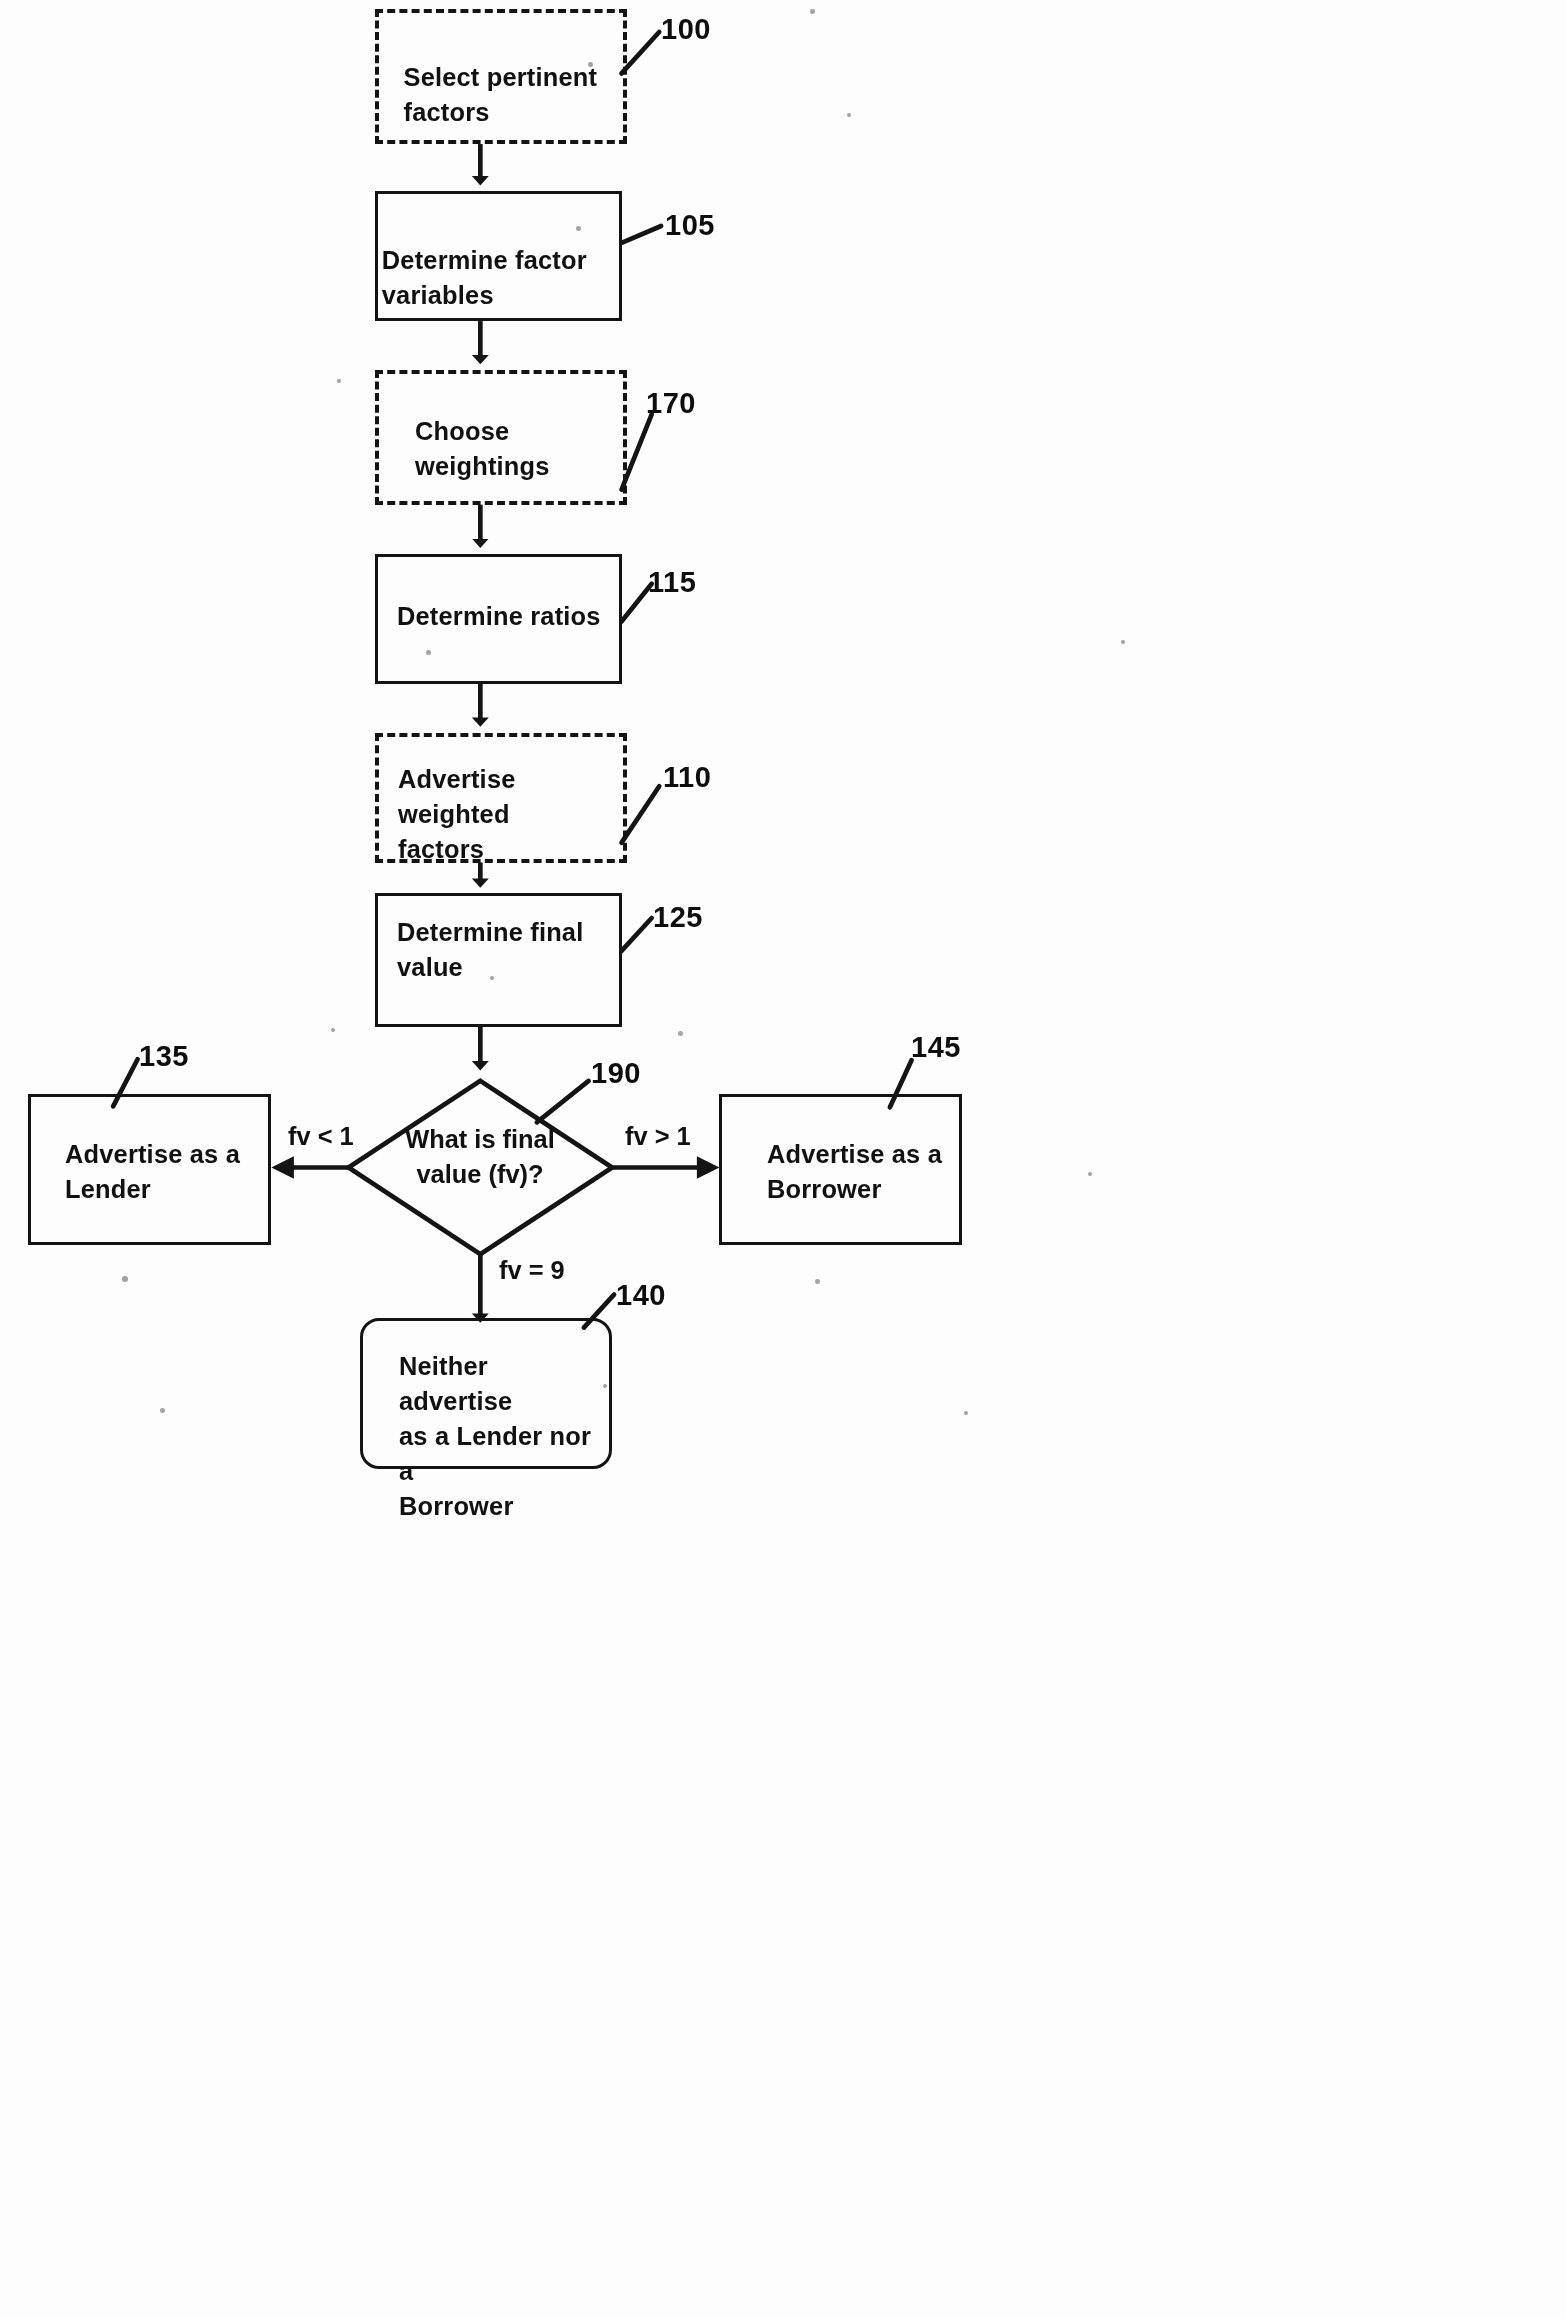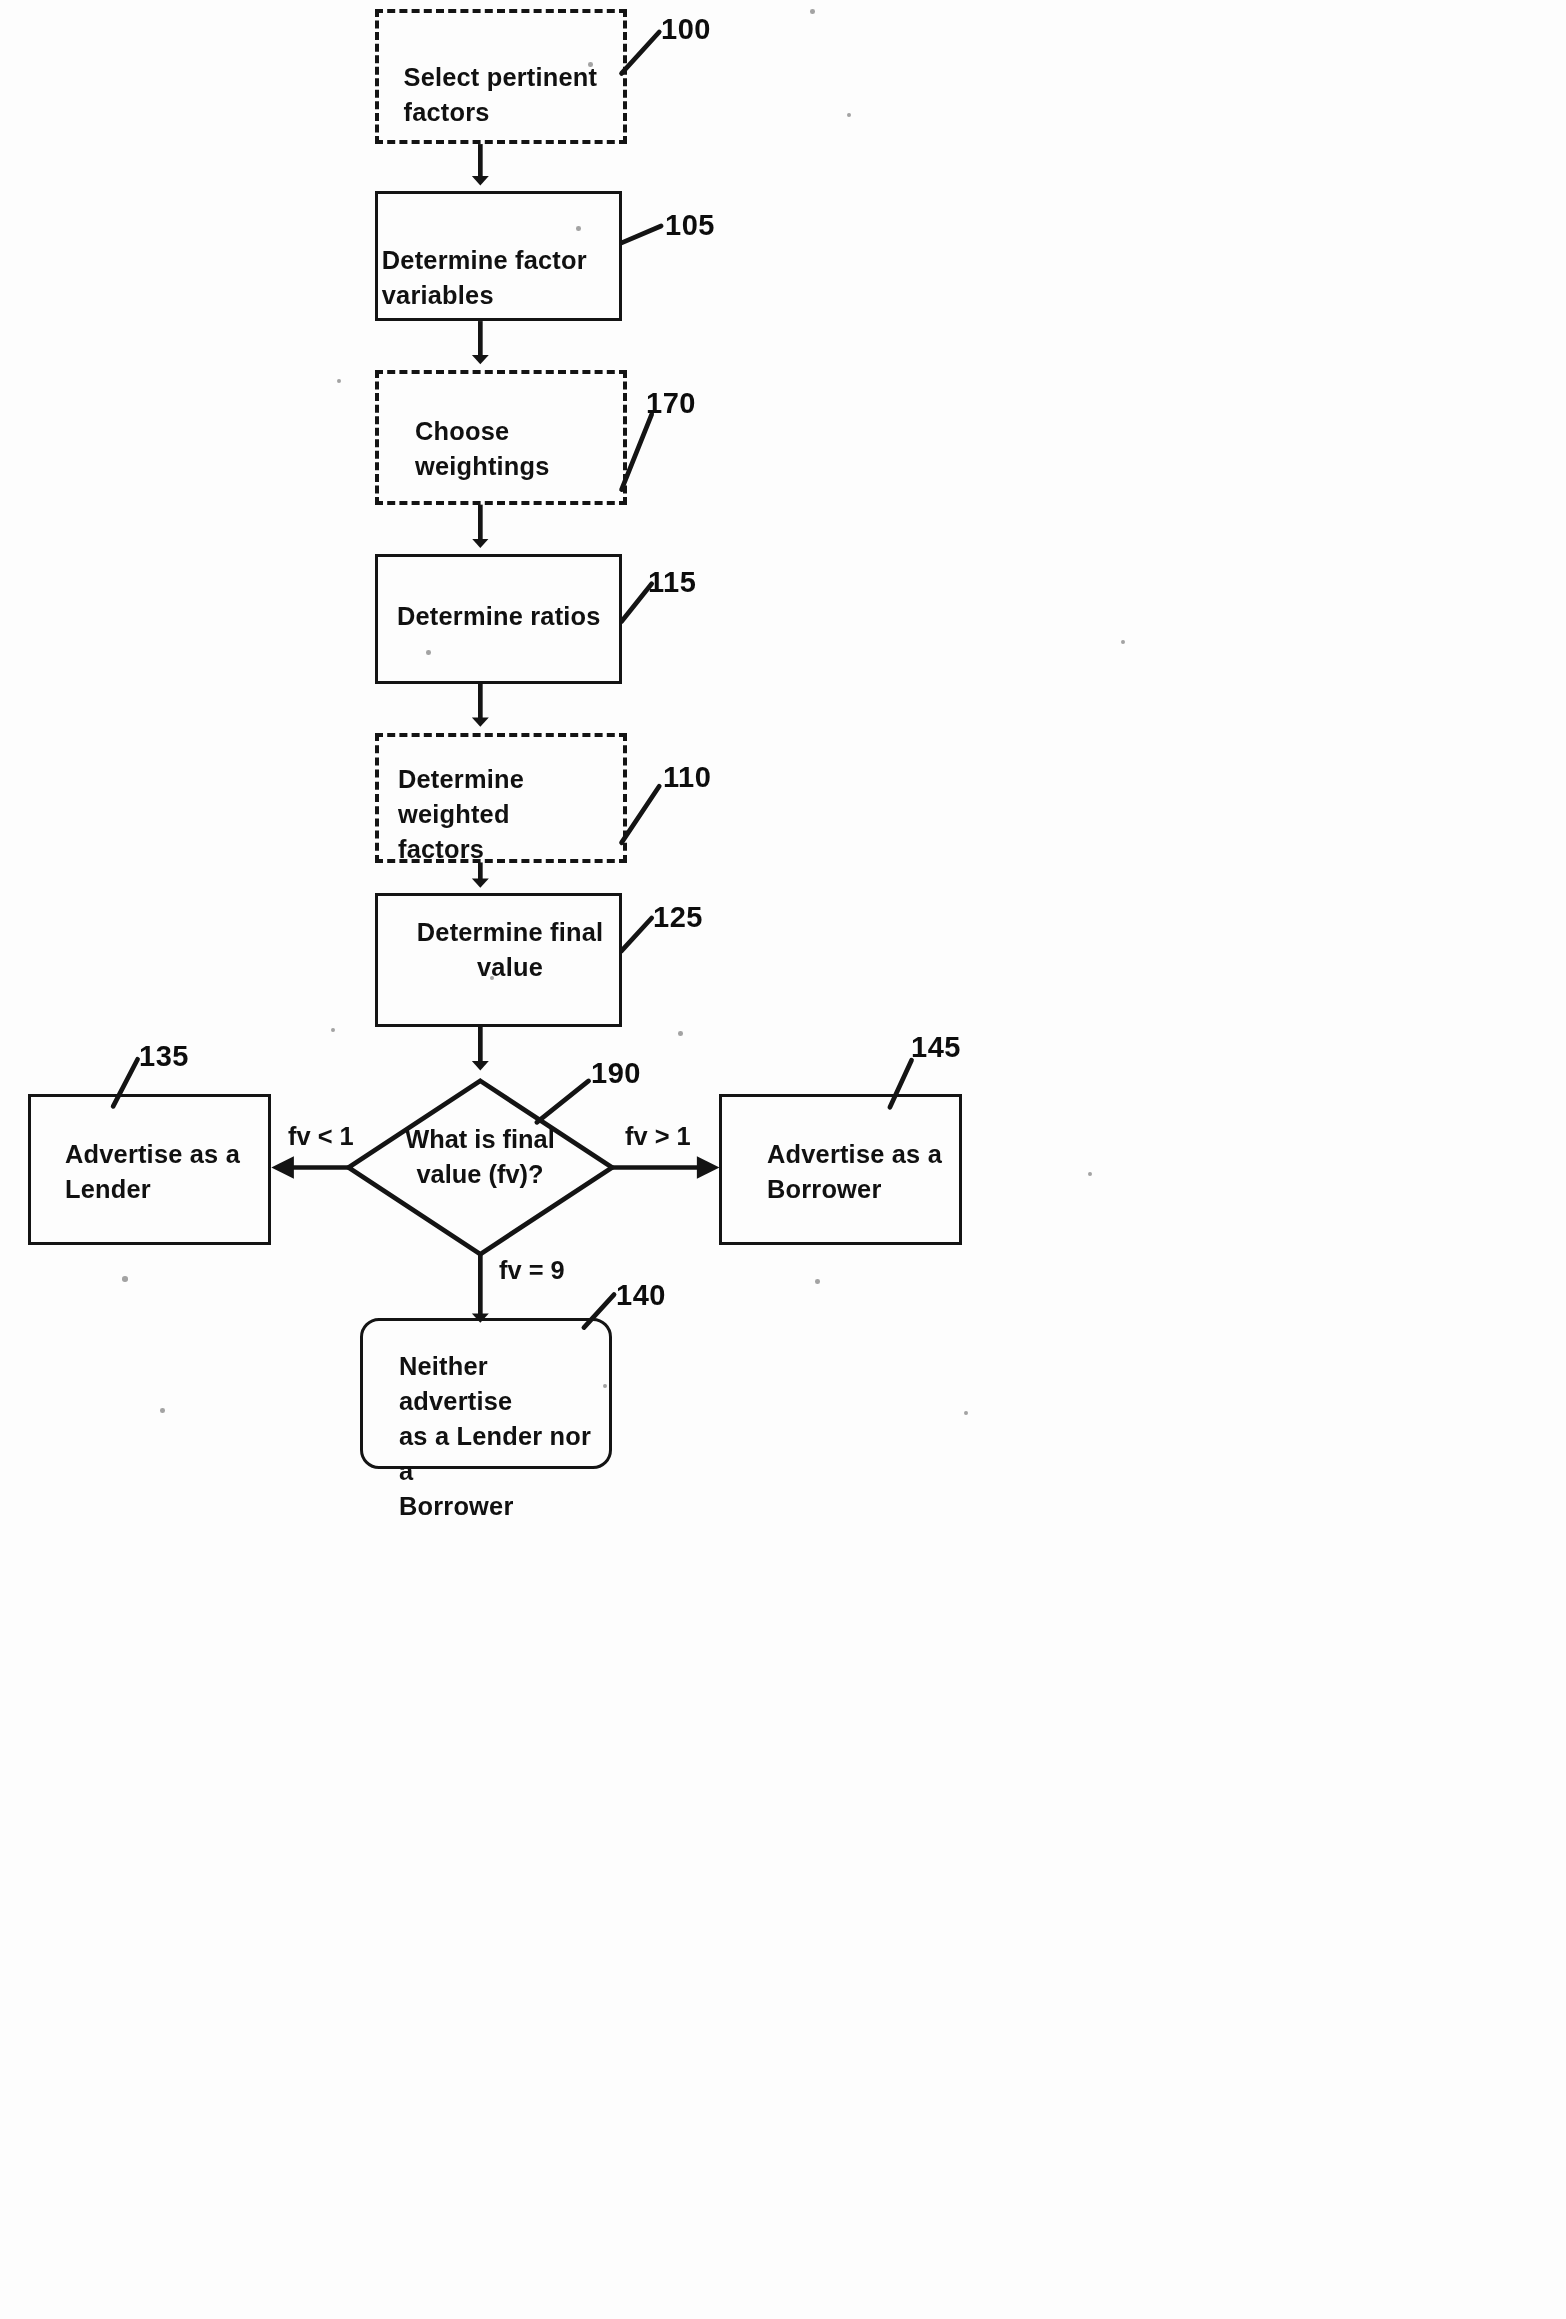--- a/index.html
+++ b/index.html
@@ -158,27 +158,27 @@
     <span class="node-text" style="left:36px; top:40px; width:207px;">Choose weightings</span>
   </div>
   <div class="ref-num" style="left:646px; top:387px;">170</div>
 
   <div class="node solid" style="left:375px; top:554px; width:247px; height:130px;">
     <span class="node-text" style="left:19px; top:42px; width:226px;">Determine ratios</span>
   </div>
   <div class="ref-num" style="left:648px; top:566px;">115</div>
 
   <div class="node dashed" style="left:375px; top:733px; width:252px; height:130px;">
-    <span class="node-text" style="left:19px; top:24.5px; width:222px;">Determine weighted
+    <span class="node-text" style="left:19px; top:24.5px; width:222px;">Advertise weighted
 factors</span>
   </div>
   <div class="ref-num" style="left:663px; top:761px;">110</div>
 
   <div class="node solid" style="left:375px; top:893px; width:247px; height:134px;">
-    <span class="node-text" style="left:19px; top:19px; width:226px;text-align:center;">Determine final value</span>
+    <span class="node-text" style="left:19px; top:19px; width:226px;">Determine final value</span>
   </div>
   <div class="ref-num" style="left:653px; top:901px;">125</div>
 
   <div class="diamond-wrap" style="left:348px; top:1081px; width:264px; height:173px;">
     <div class="diamond-label" style="top:41px;">What is final
 value (fv)?</div>
   </div>
   <div class="ref-num" style="left:591px; top:1057px;">190</div>
 
   <div class="node solid" style="left:28px; top:1094px; width:243px; height:151px;">

